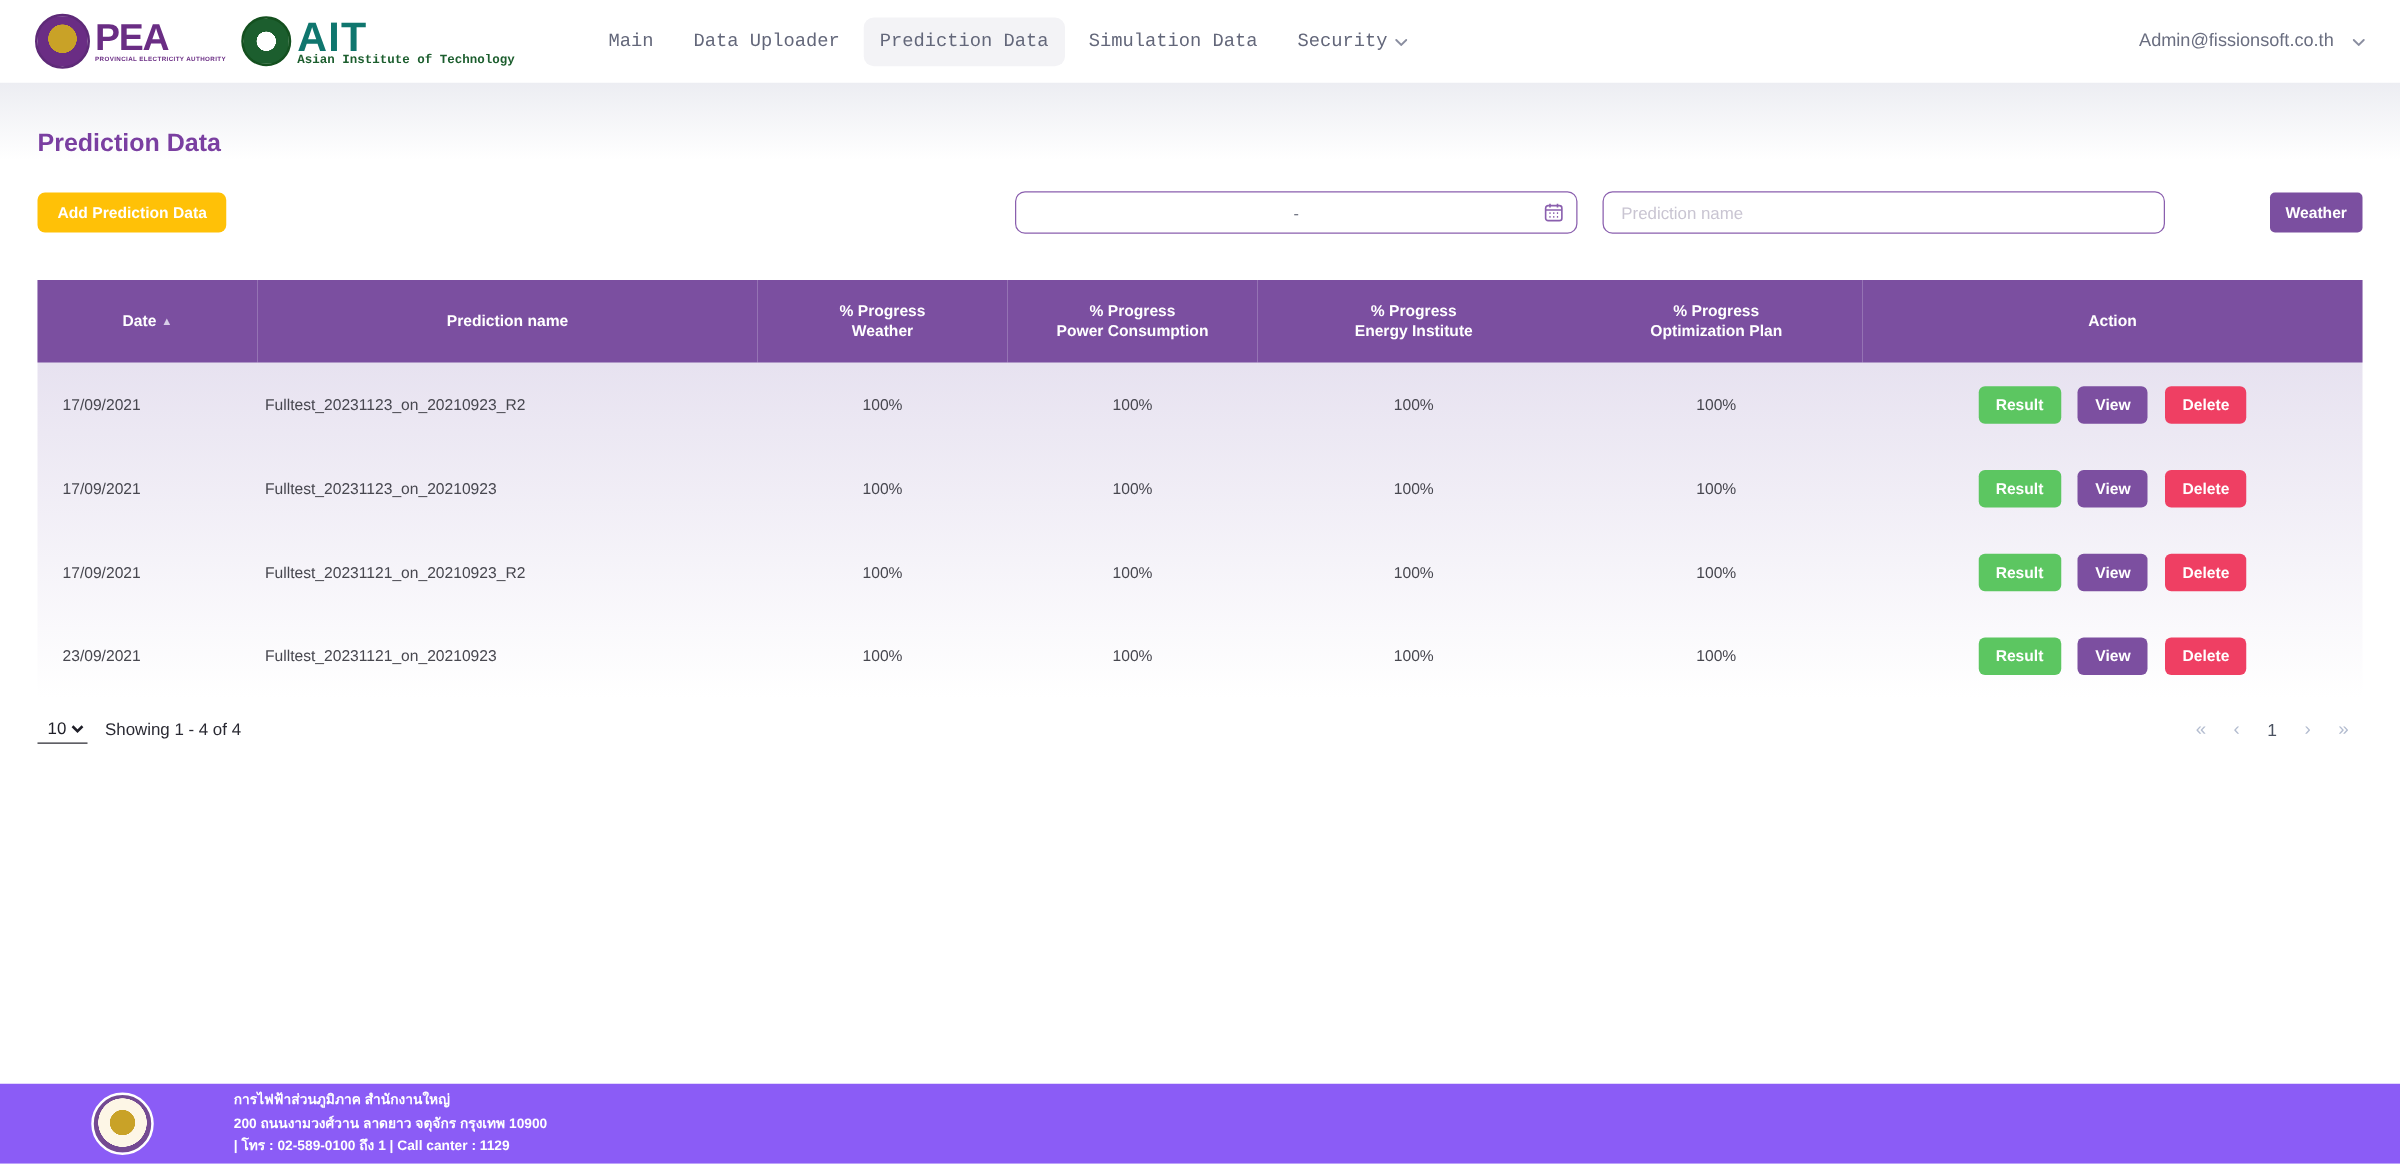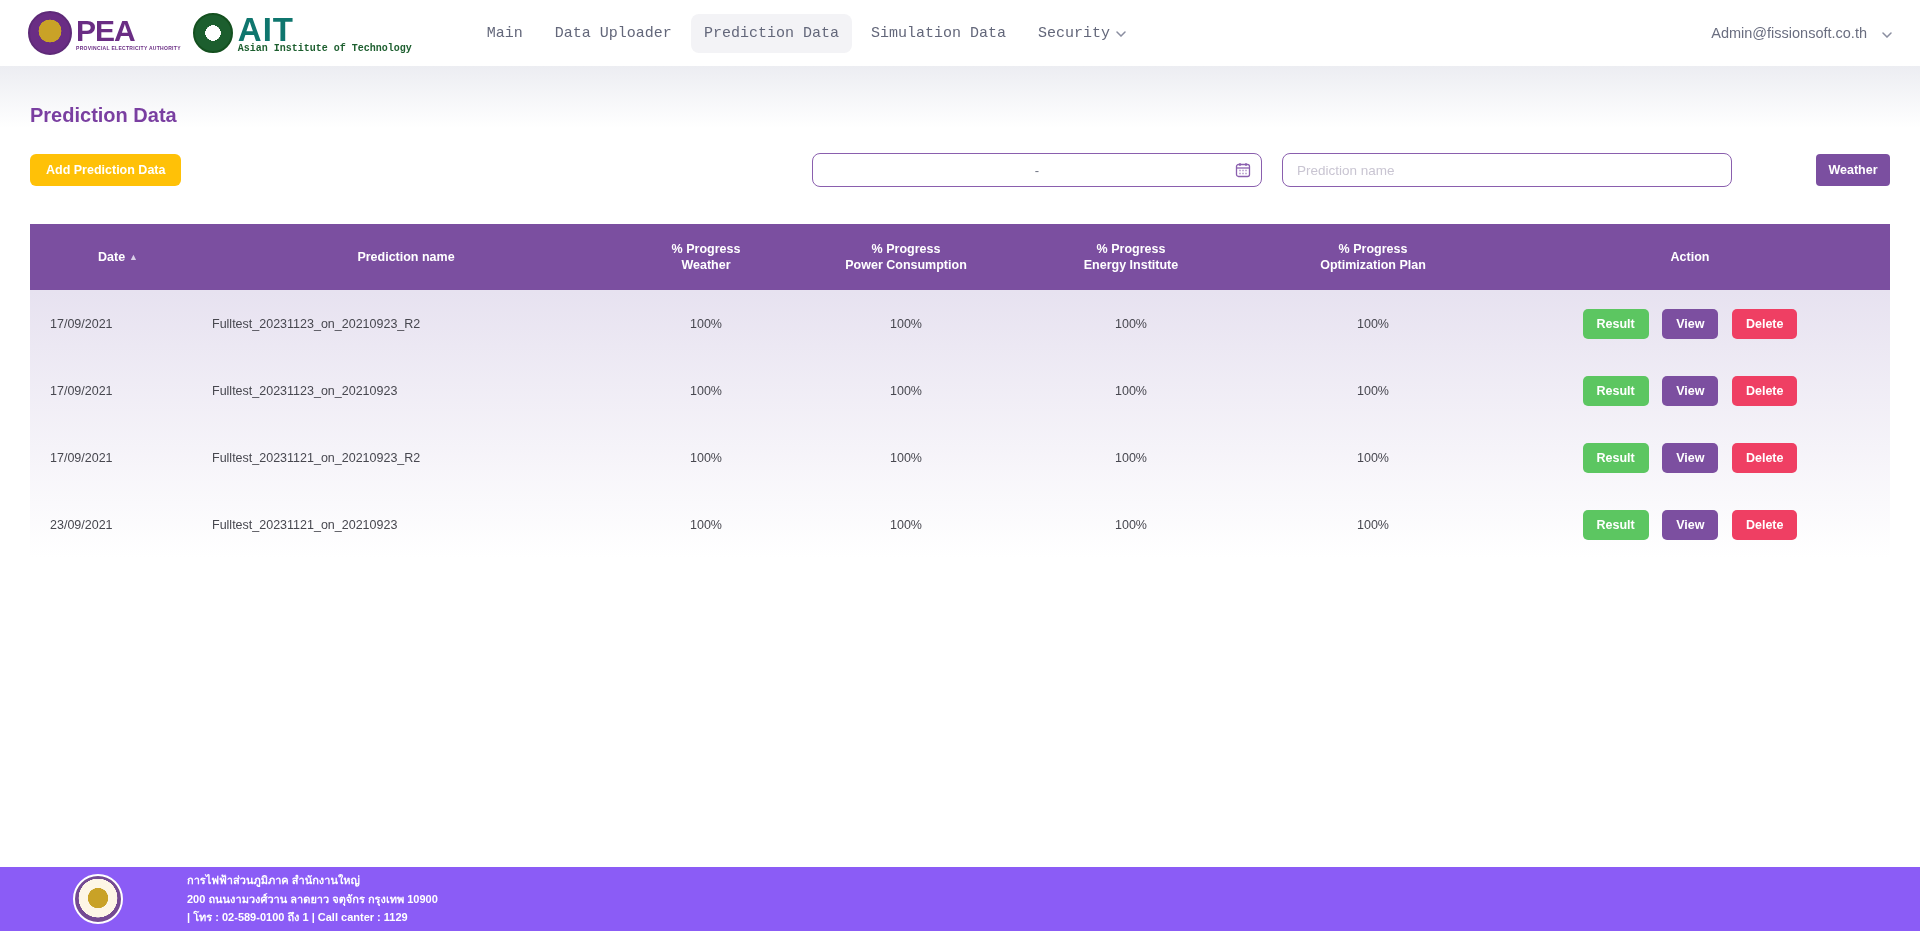--- a/index.html
+++ b/index.html
@@ -244,20 +244,33 @@
         <td>100%</td>
         <td class="action-cell">
           <button class="act-btn act-result">Result</button>
           <button class="act-btn act-view">View</button>
           <button class="act-btn act-delete">Delete</button>
         </td>
       </tr>
     </tbody>
   </table>
 
+  <div class="pagination">
+    <select class="page-size">
+      <option>10</option>
+    </select>
+    <span class="showing">Showing 1 - 4 of 4</span>
+    <div class="pager">
+      <span>«</span>
+      <span>‹</span>
+      <span class="page-current">1</span>
+      <span>›</span>
+      <span>»</span>
+    </div>
+  </div>
 </div>
 
 <div class="footer">
   <div class="footer-logo"></div>
   <div class="footer-text">
     <div>การไฟฟ้าส่วนภูมิภาค สำนักงานใหญ่</div>
     <div>200 ถนนงามวงศ์วาน ลาดยาว จตุจักร กรุงเทพ 10900</div>
     <div>| โทร : 02-589-0100 ถึง 1 | Call canter : 1129</div>
   </div>
 </div>

